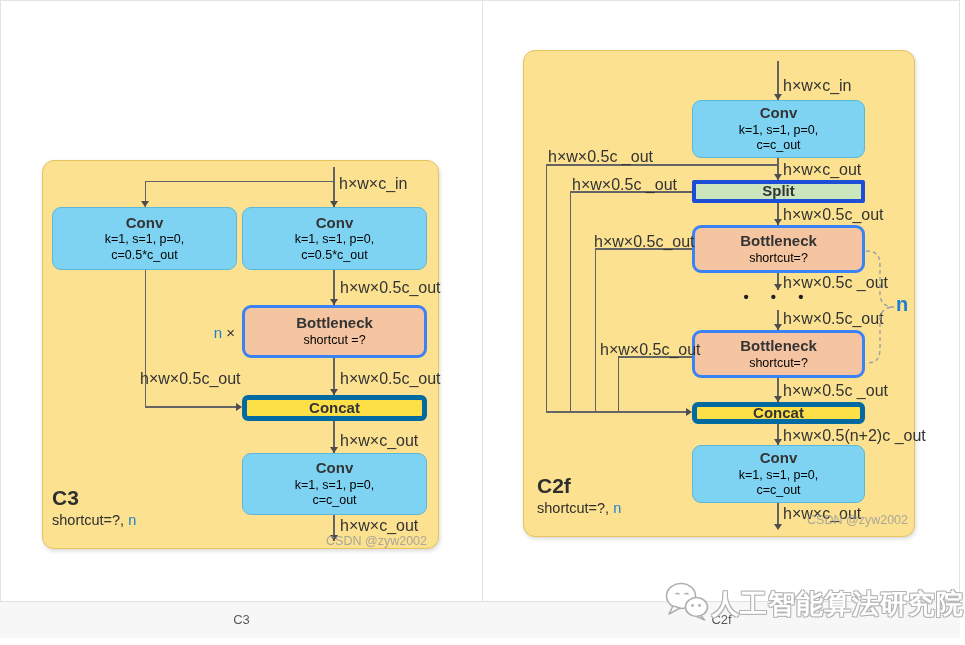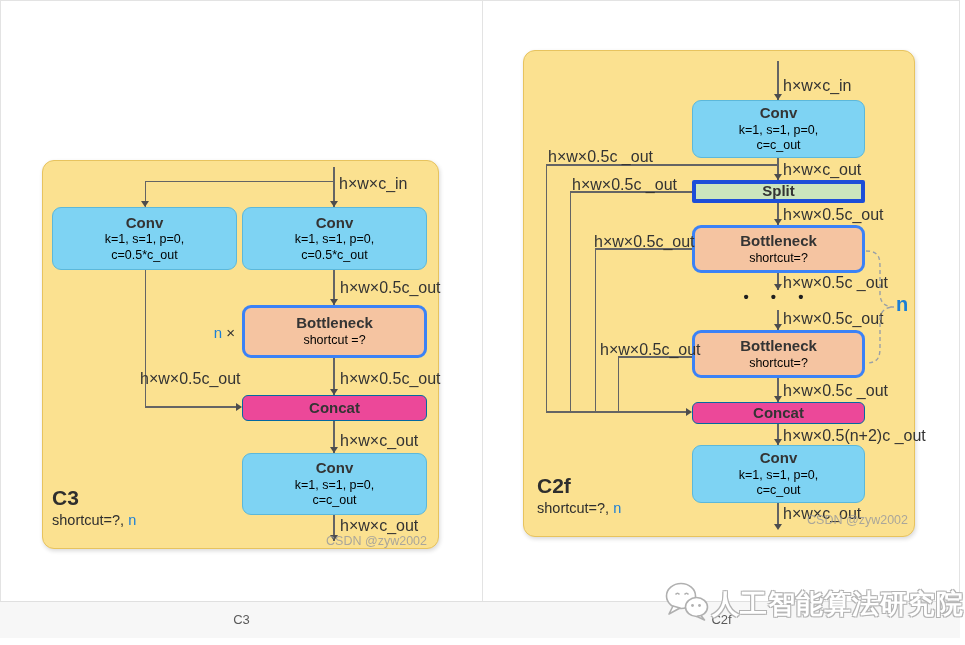--- a/index.html
+++ b/index.html
@@ -11,21 +11,21 @@
   .cap-bar{position:absolute;left:0;top:601px;width:960px;height:37px;background:#f7f7f7;
            border-top:1px solid #e0e0e0;box-sizing:border-box;}
   .cap{position:absolute;top:601px;height:37px;line-height:37px;text-align:center;
        font-size:13px;color:#5a5a5a;}
   .panel-yellow{position:absolute;background:#fbe190;border:1px solid #e7c35e;border-radius:12px;
                 box-shadow:1px 2px 4px rgba(0,0,0,.15);}
   .box{position:absolute;border-radius:9px;display:flex;flex-direction:column;
        justify-content:center;align-items:center;text-align:center;box-sizing:border-box;}
   .conv{background:#7ed3f3;border:1px solid #5cb8da;}
   .bn{background:#f5c4a1;border:3px solid #3b82f6;}
-  .cc{background:#ec4899;border:1px solid #0369a1;border-radius:6px;}
+  .cc{background:#fde047;border:5px solid #0369a1;border-radius:6px;}
   .sp{background:#cbe5bd;border:4px solid #1d4ed8;border-radius:2px;}
   .bt{font-weight:bold;font-size:15px;color:#343434;line-height:1.25;}
   .bl{font-size:12.5px;color:#000000;line-height:1.25;}
   .vl{position:absolute;width:1.5px;background:#646464;}
   .hl{position:absolute;height:1.5px;background:#646464;}
   .ad{position:absolute;width:0;height:0;border-left:4px solid transparent;
       border-right:4px solid transparent;border-top:6px solid #4d4d4d;}
   .ar{position:absolute;width:0;height:0;border-top:4px solid transparent;
       border-bottom:4px solid transparent;border-left:6px solid #4d4d4d;}
   .lbl{position:absolute;font-size:16px;color:#333;white-space:nowrap;}

